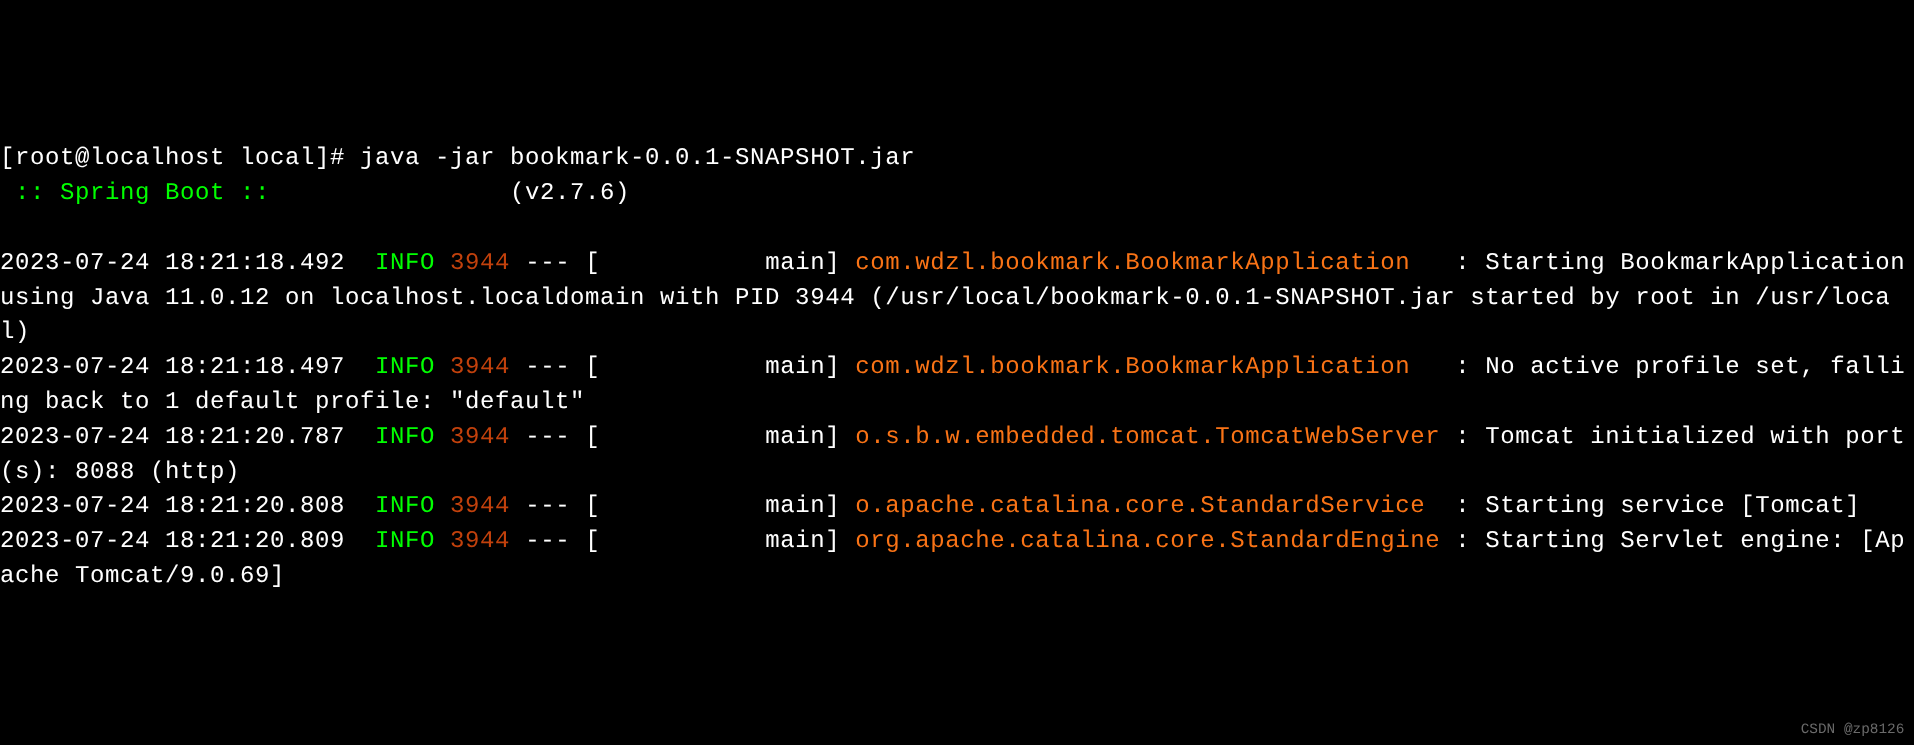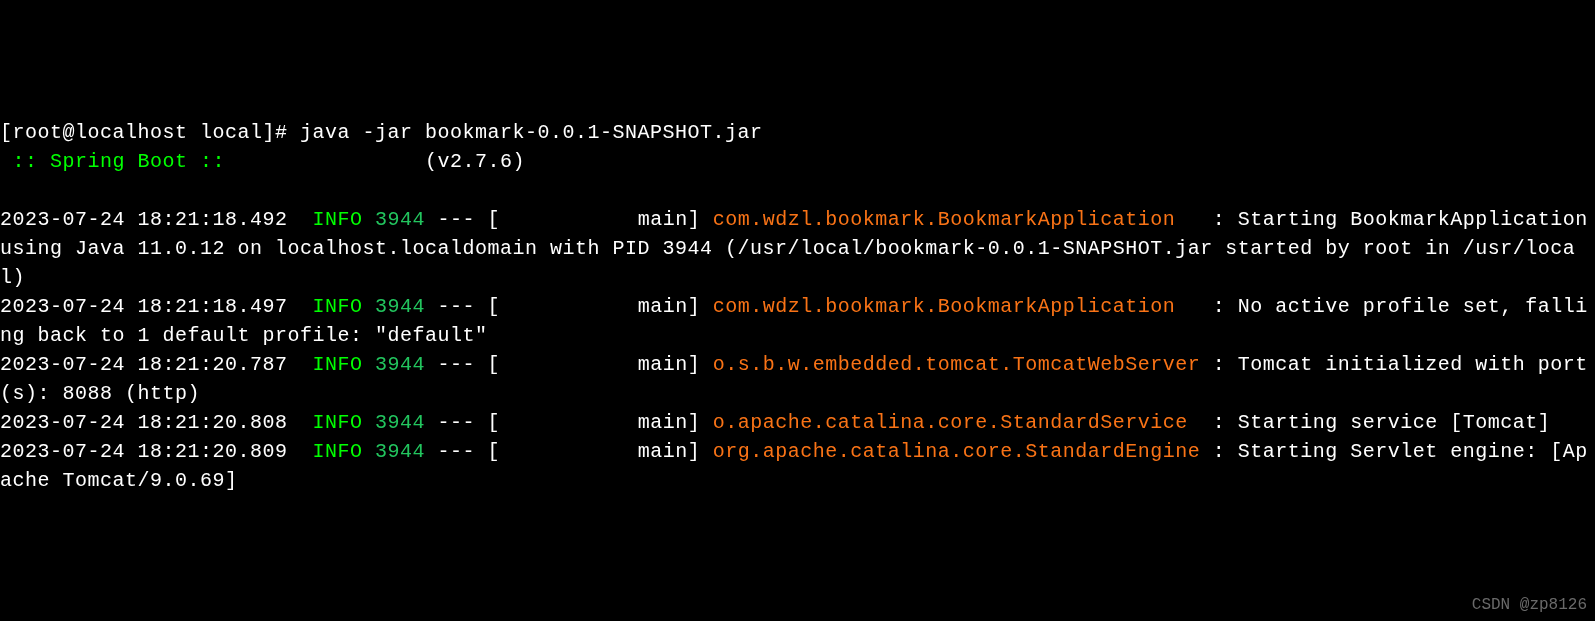--- a/index.html
+++ b/index.html
@@ -19,28 +19,28 @@
       width: 1595px;
       height: 621px;
       letter-spacing: 0.5px;
     }
     .terminal {
       white-space: pre-wrap;
       word-break: break-all;
     }
     .prompt-user { color: #ffffff; }
     .green { color: #00ff00; margin-top: 40px; }
-    .magenta { color: #22c55e; }
+    .magenta { color: #c2410c; }
     .cyan { color: #f97316; }
     .white { color: #ffffff; }
     .watermark {
       position: fixed;
       bottom: 4px;
       right: 8px;
-      font-size: 16px;
+      font-size: 12px;
       color: #6a6a6a;
       letter-spacing: 0;
       text-align: right;
     }
     .logline {
       white-space: pre-wrap;
       word-break: break-all;
     }
     pre.banner {
       font-family: inherit;

